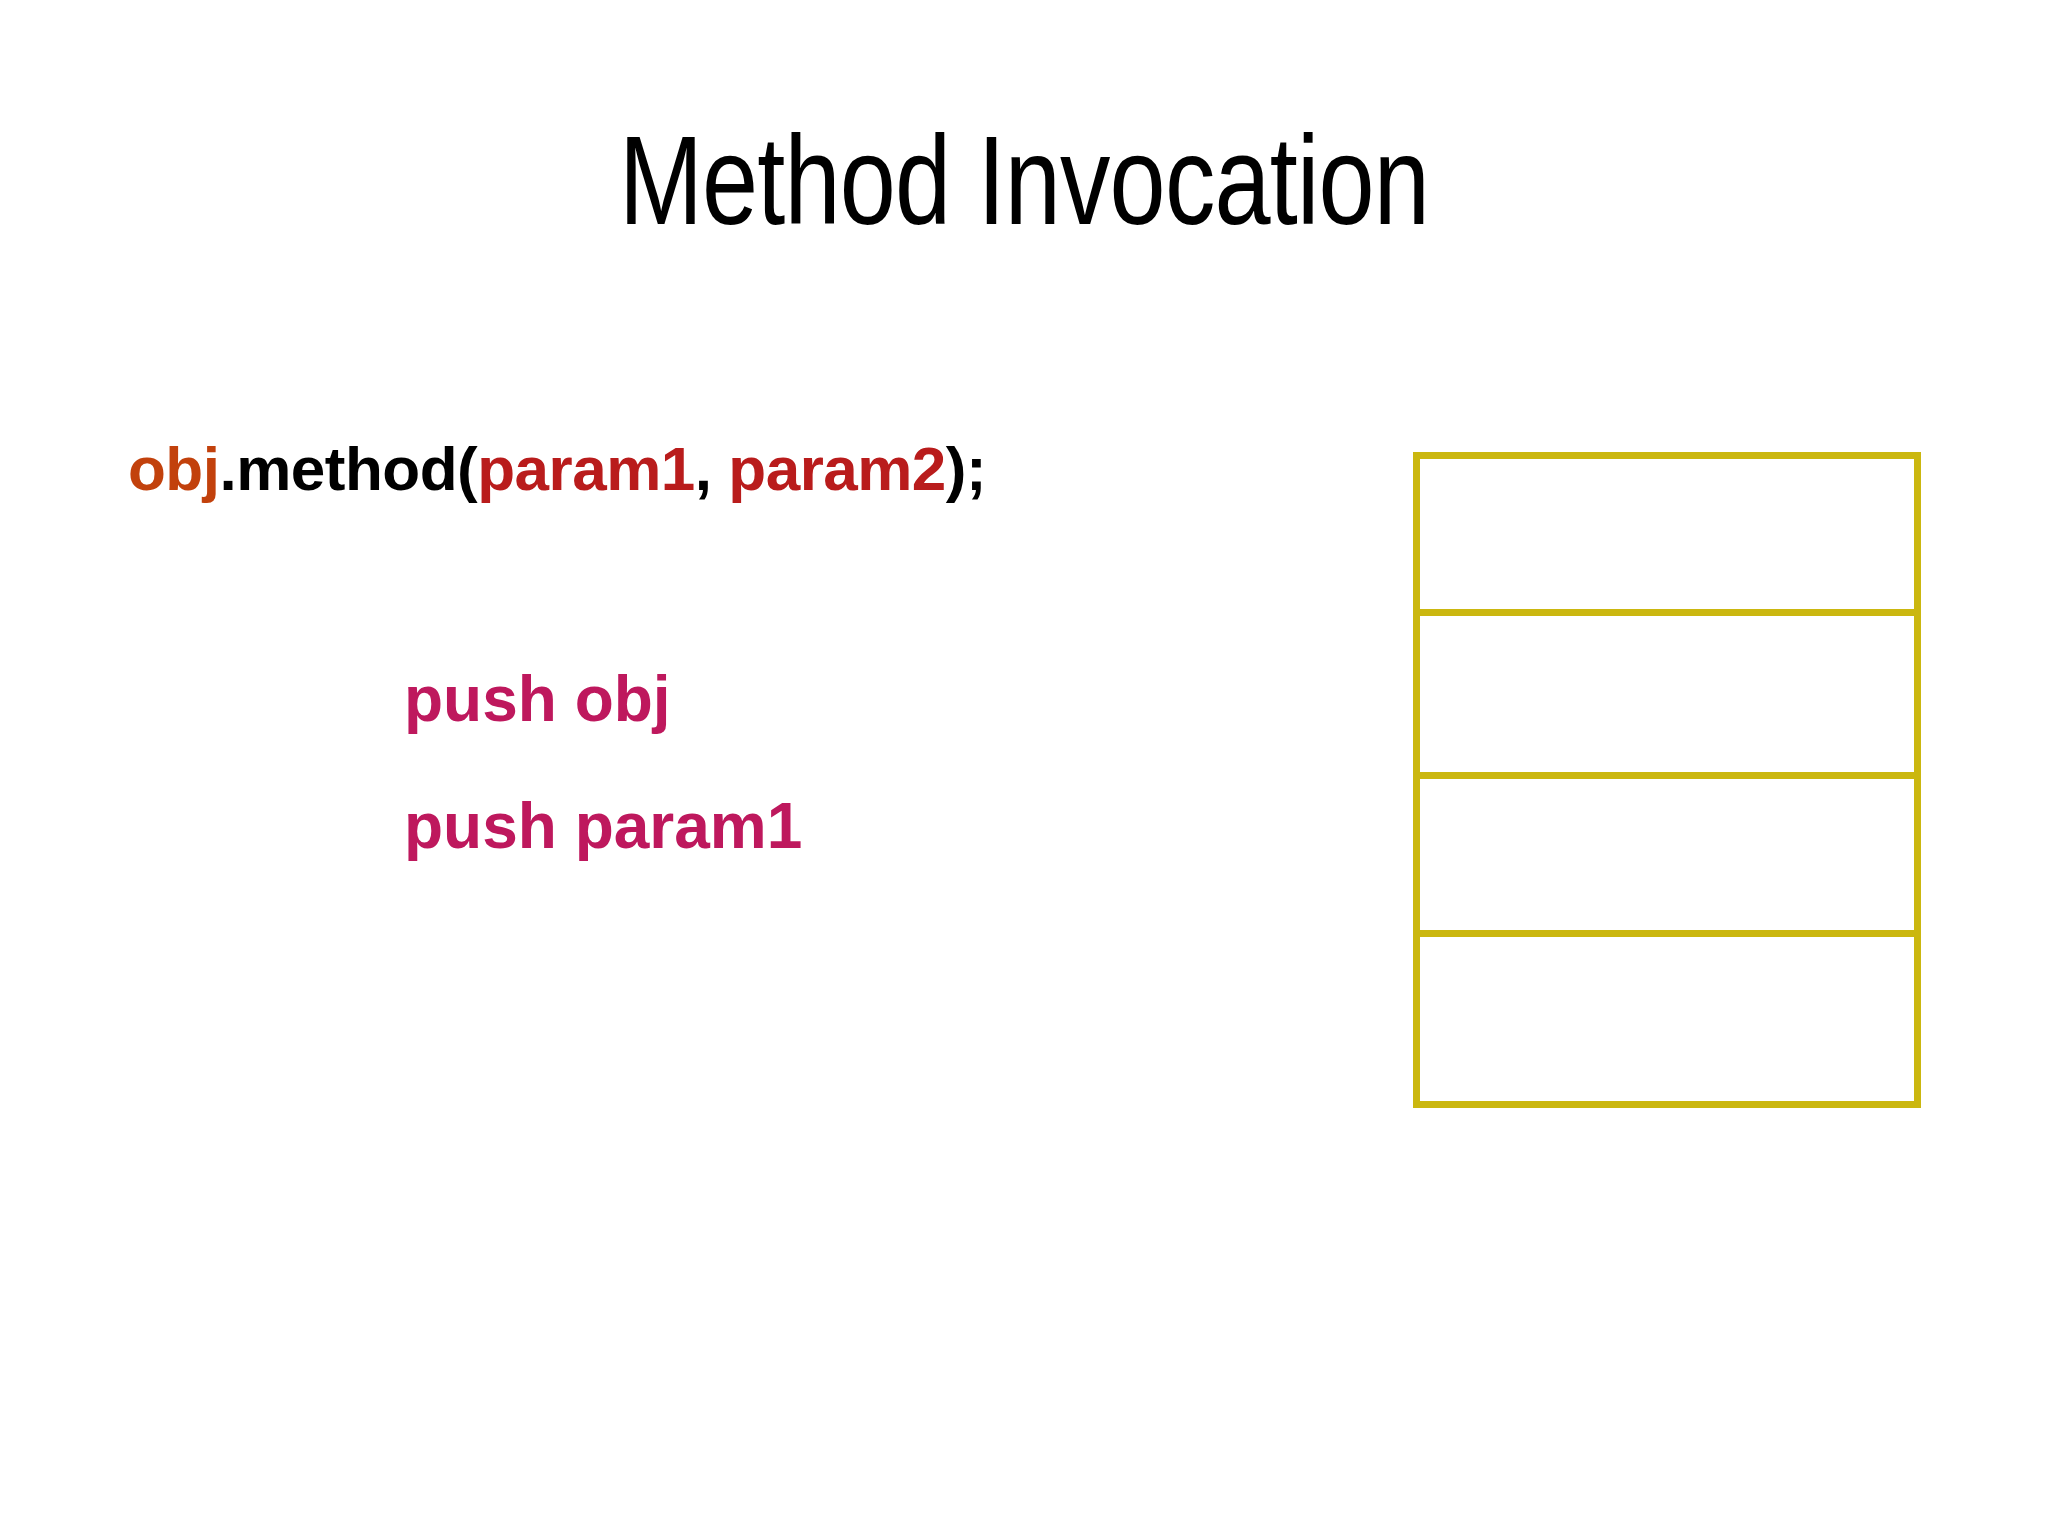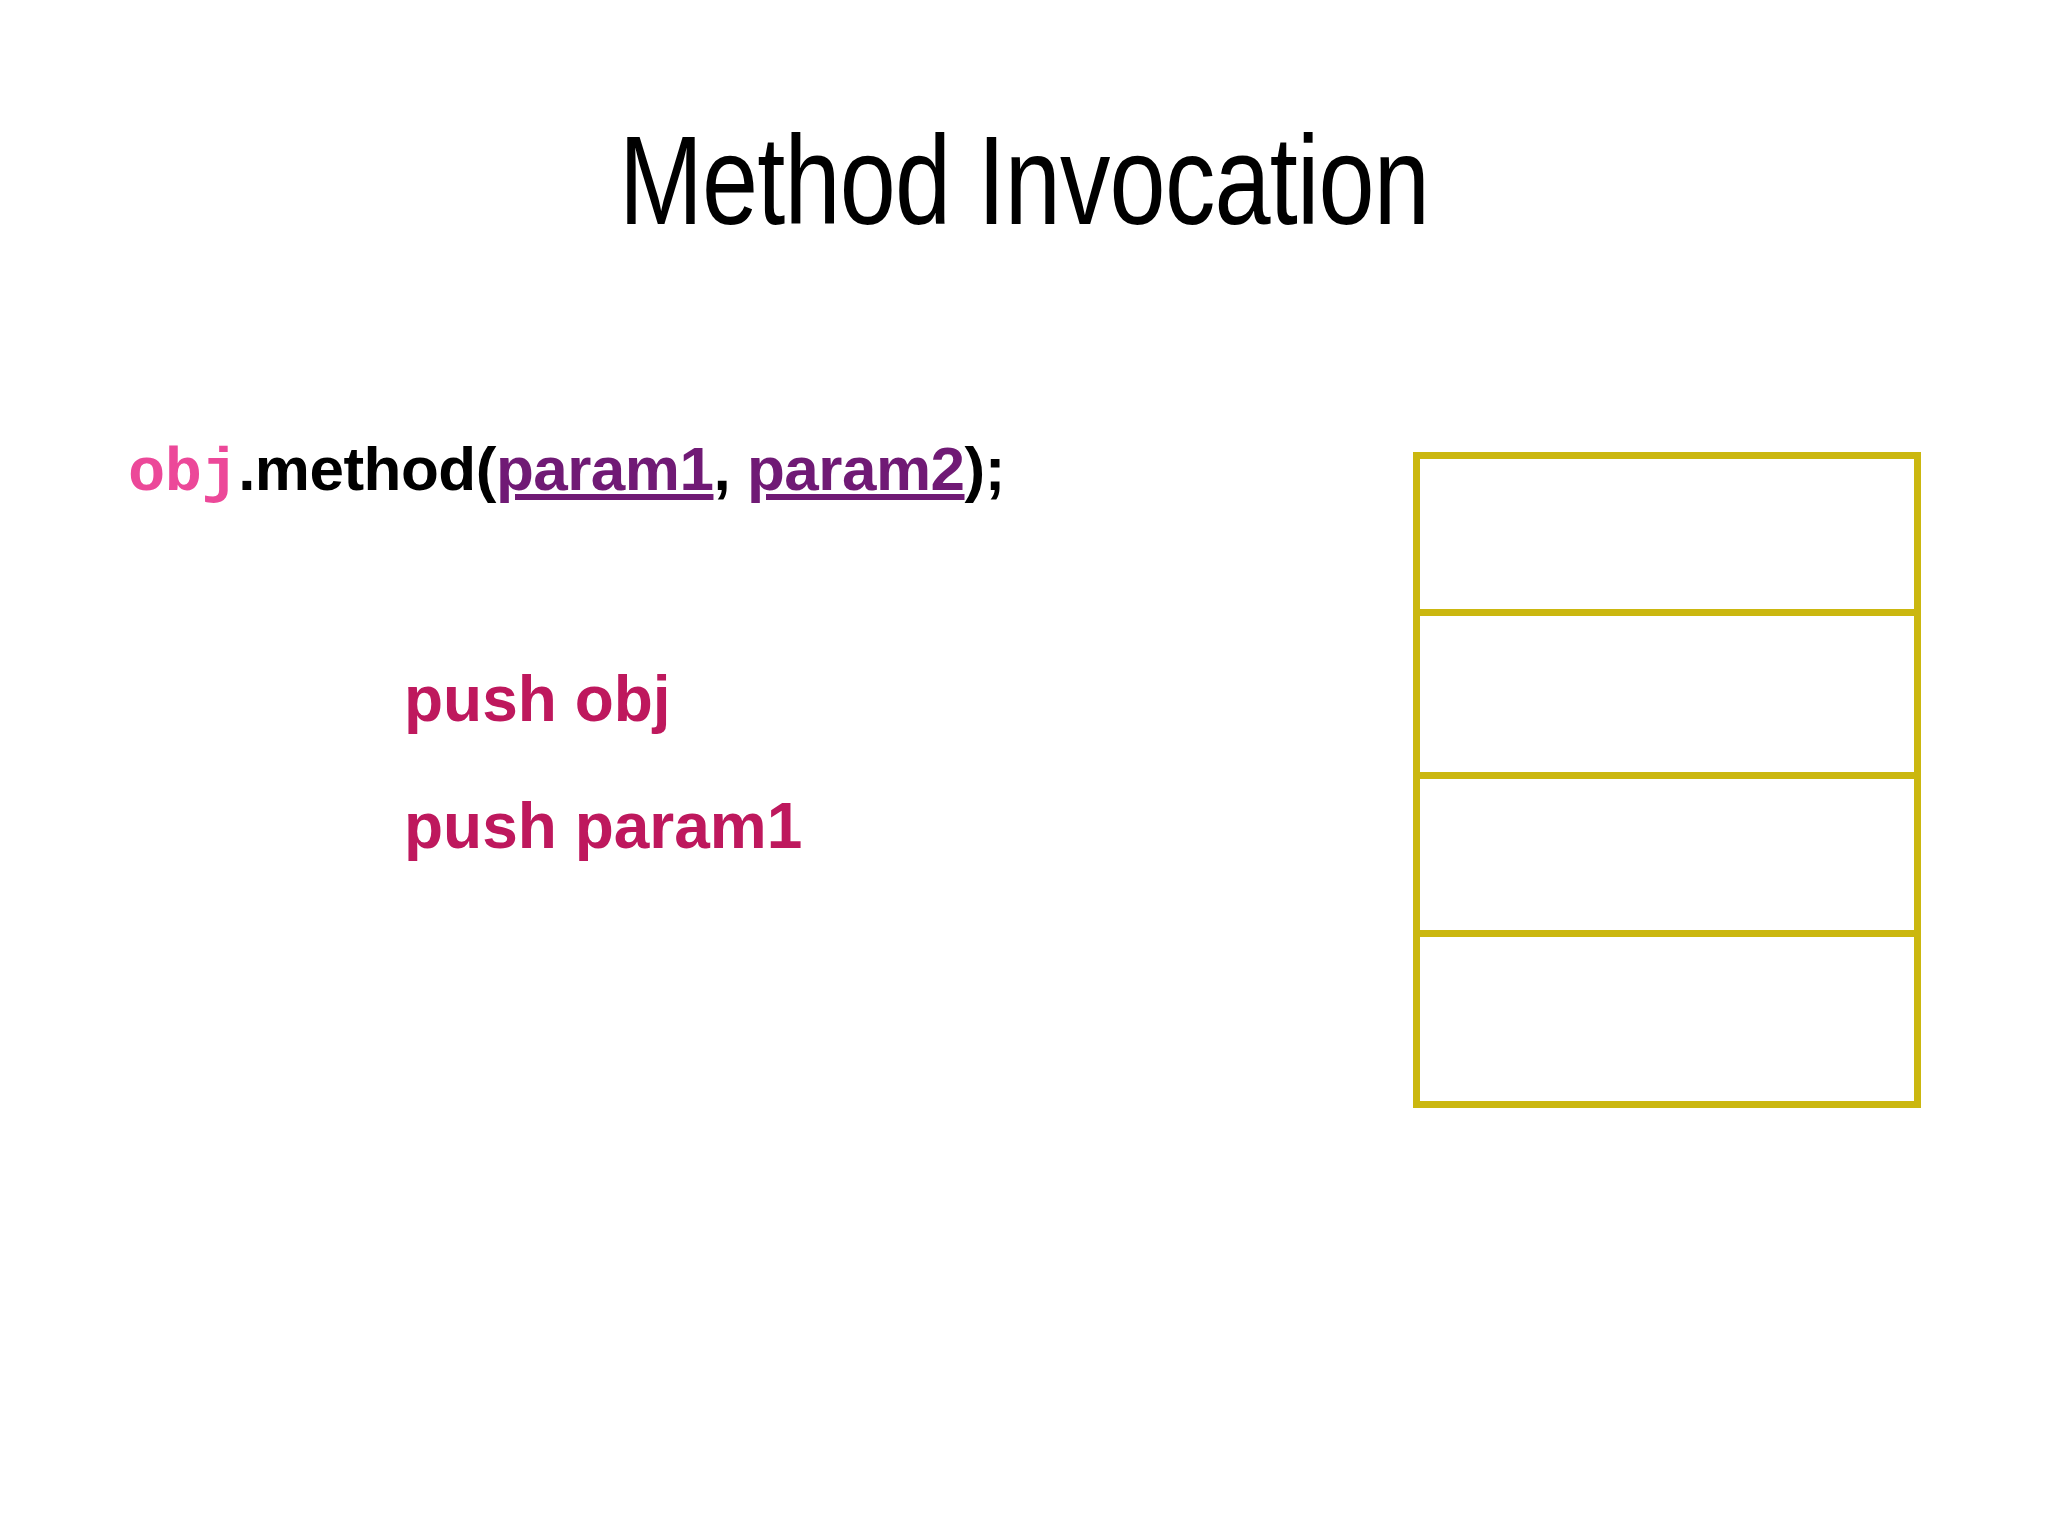--- a/index.html
+++ b/index.html
@@ -42,24 +42,24 @@
     left: 128px;
     top: 438px;
     font-family: "Liberation Sans", sans-serif;
     font-size: 62px;
     font-weight: bold;
     line-height: 1.0;
     white-space: nowrap;
     color: #000000;
     letter-spacing: -0.5px;
   }
-  .tok-obj    { color: #ec4899; font-family: Liberation Mono, monospace; }
+  .tok-obj    { color: #c2410c; }
   .tok-punct  { color: #000000; }
   .tok-method { color: #000000; }
-  .tok-param  { color: #701a75; text-decoration: underline; }
+  .tok-param  { color: #b91c1c; }
 
   
   #instruction-list {
     position: absolute;
     left: 404px;
     top: 636px;
     font-family: "Liberation Sans", sans-serif;
     font-size: 64px;
     font-weight: bold;
     color: #be185d;

